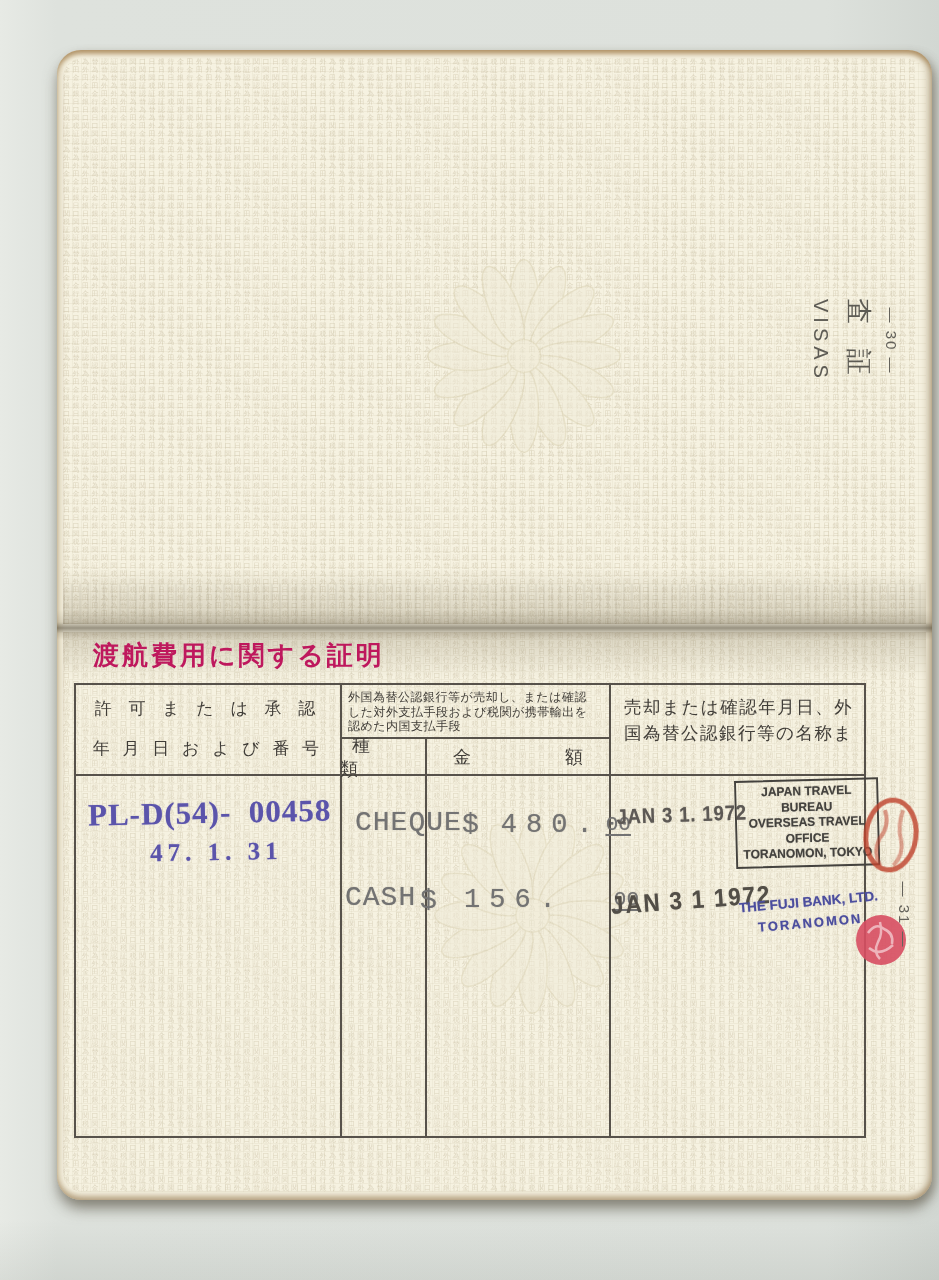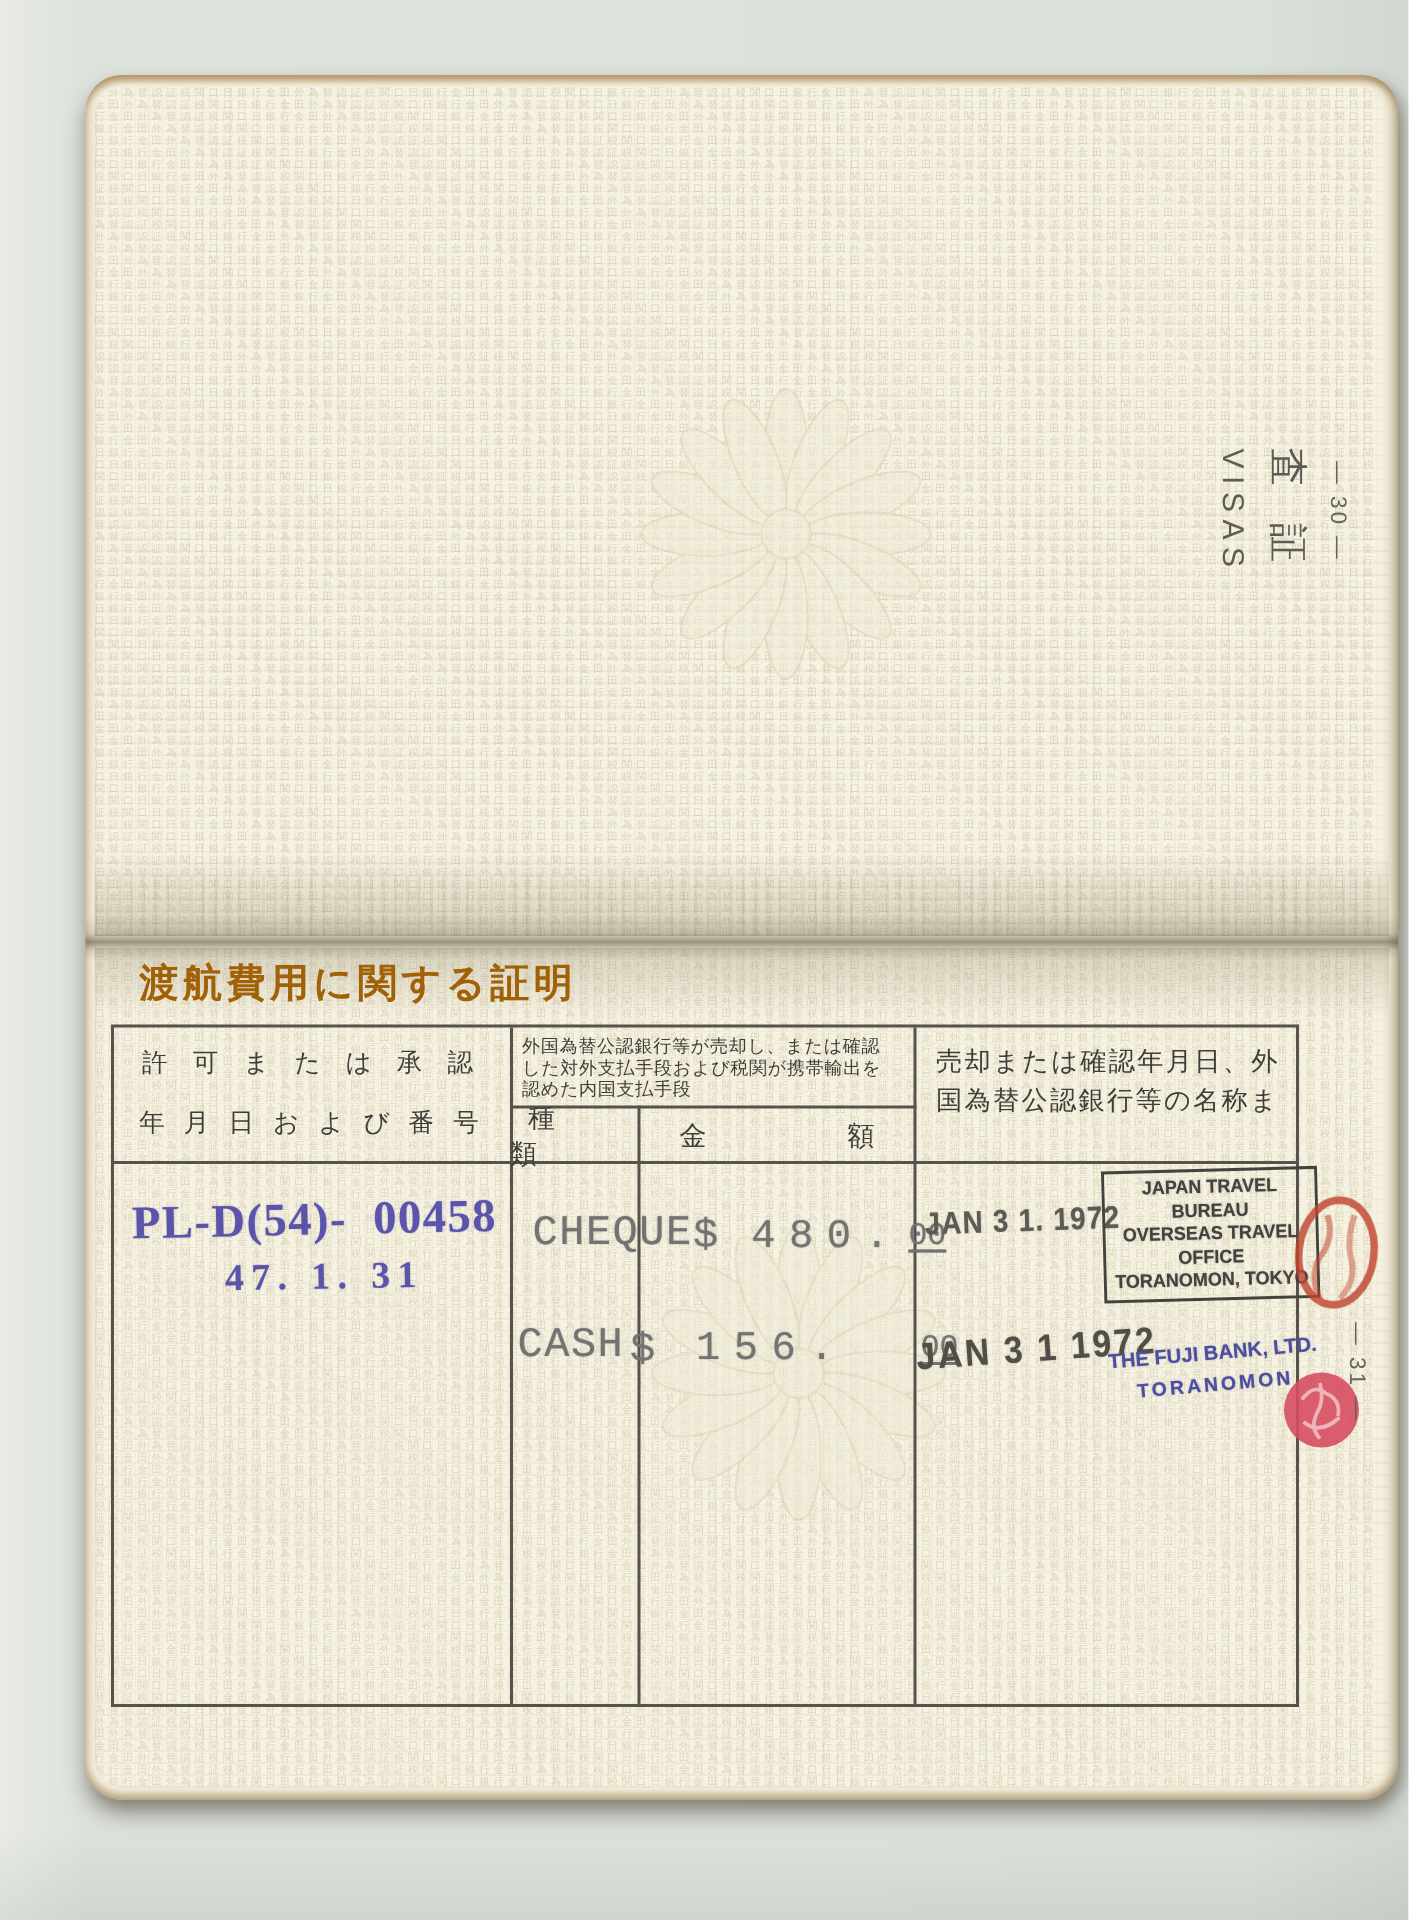--- a/index.html
+++ b/index.html
@@ -46,21 +46,21 @@
     letter-spacing:9px;margin-top:7px;color:#5d5b54;white-space:pre;}
   .sec-en{font-size:20px;letter-spacing:5px;margin-top:9px;color:#5d5b54;}
 
   
   .mum{position:absolute;opacity:.55;}
   .mum-top{left:361px;top:200px;}
   .mum-bottom{left:368px;top:758px;}
 
   
   .title{position:absolute;left:36px;top:588px;font-size:26px;font-weight:bold;
-    letter-spacing:3px;color:#a16207;}
+    letter-spacing:3px;color:#be185d;}
   .ftable{position:absolute;left:17px;top:633px;width:792px;height:455px;
     border:2px solid #57524b;box-sizing:border-box;}
   .tline{position:absolute;background:#57524b;}
   .v1{left:264px;top:0;width:2px;height:100%;}
   .v2{left:349px;top:52px;width:2px;height:calc(100% - 52px);}
   .v3{left:533px;top:0;width:2px;height:100%;}
   .h1{left:264px;top:52px;width:271px;height:2px;}
   .h2{left:0;top:89px;width:100%;height:2px;}
   .hdr{position:absolute;color:#403d38;}
   .hdr-permit1{left:0;top:12px;width:264px;text-align:center;font-size:17px;letter-spacing:6px;}

